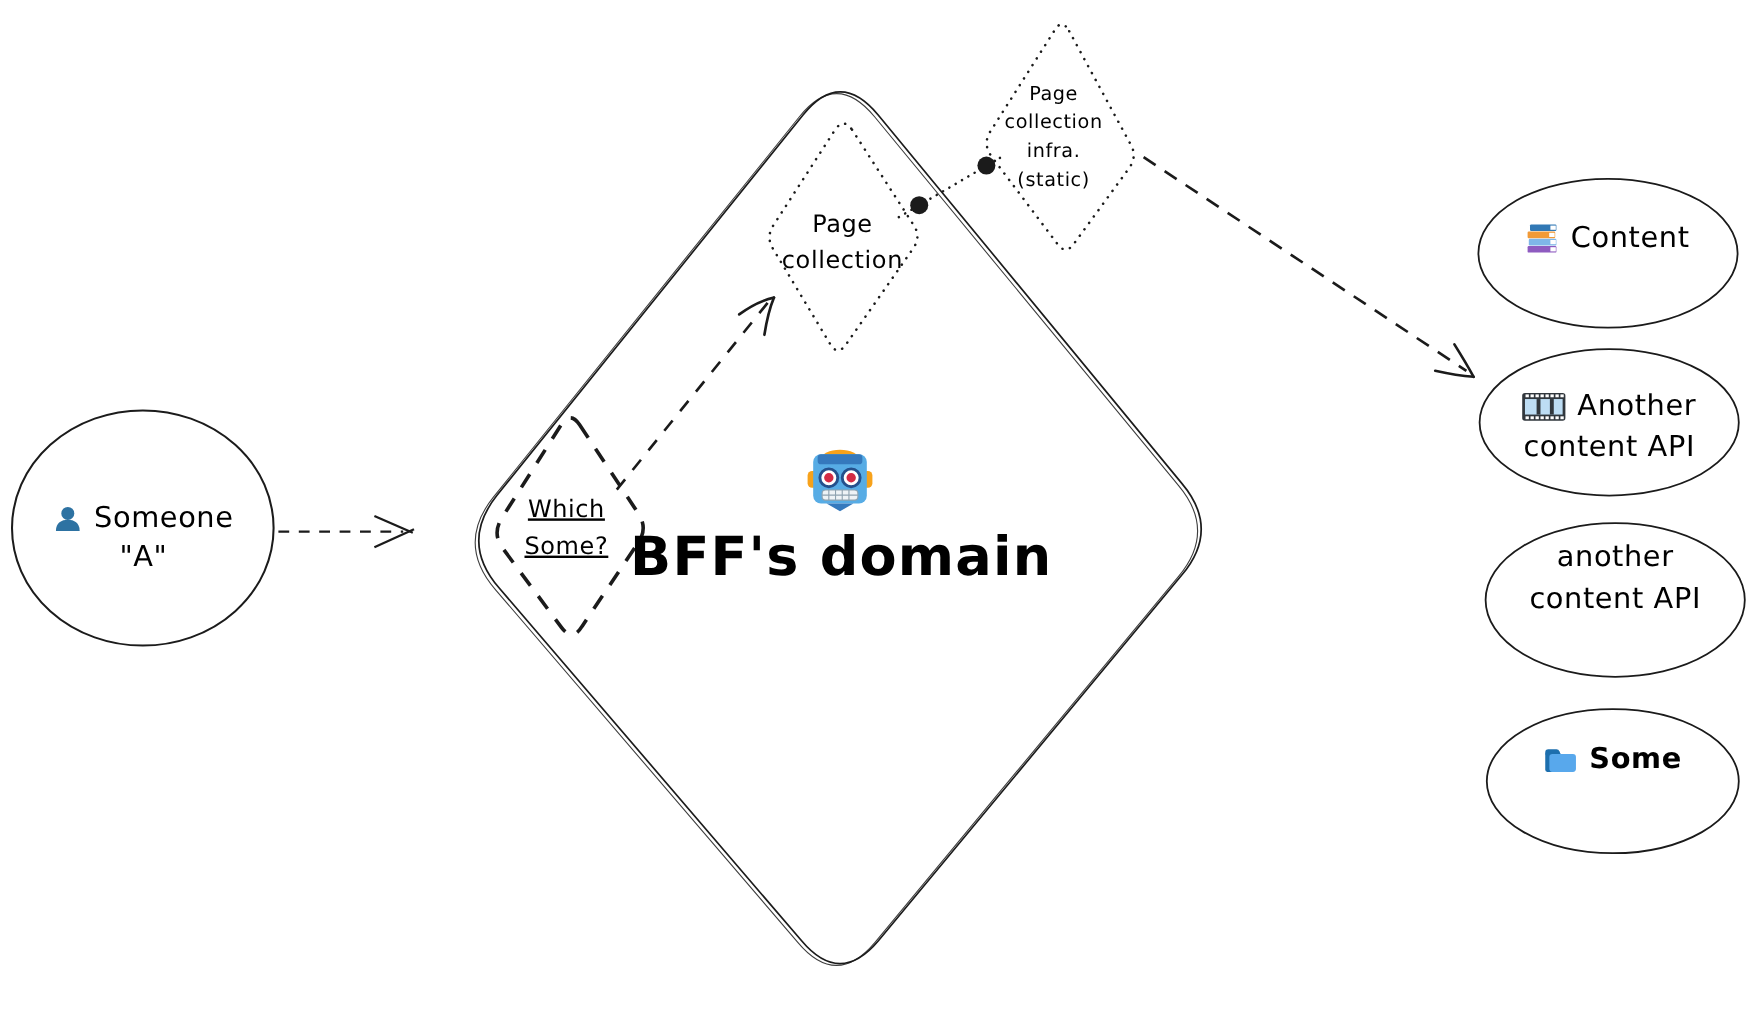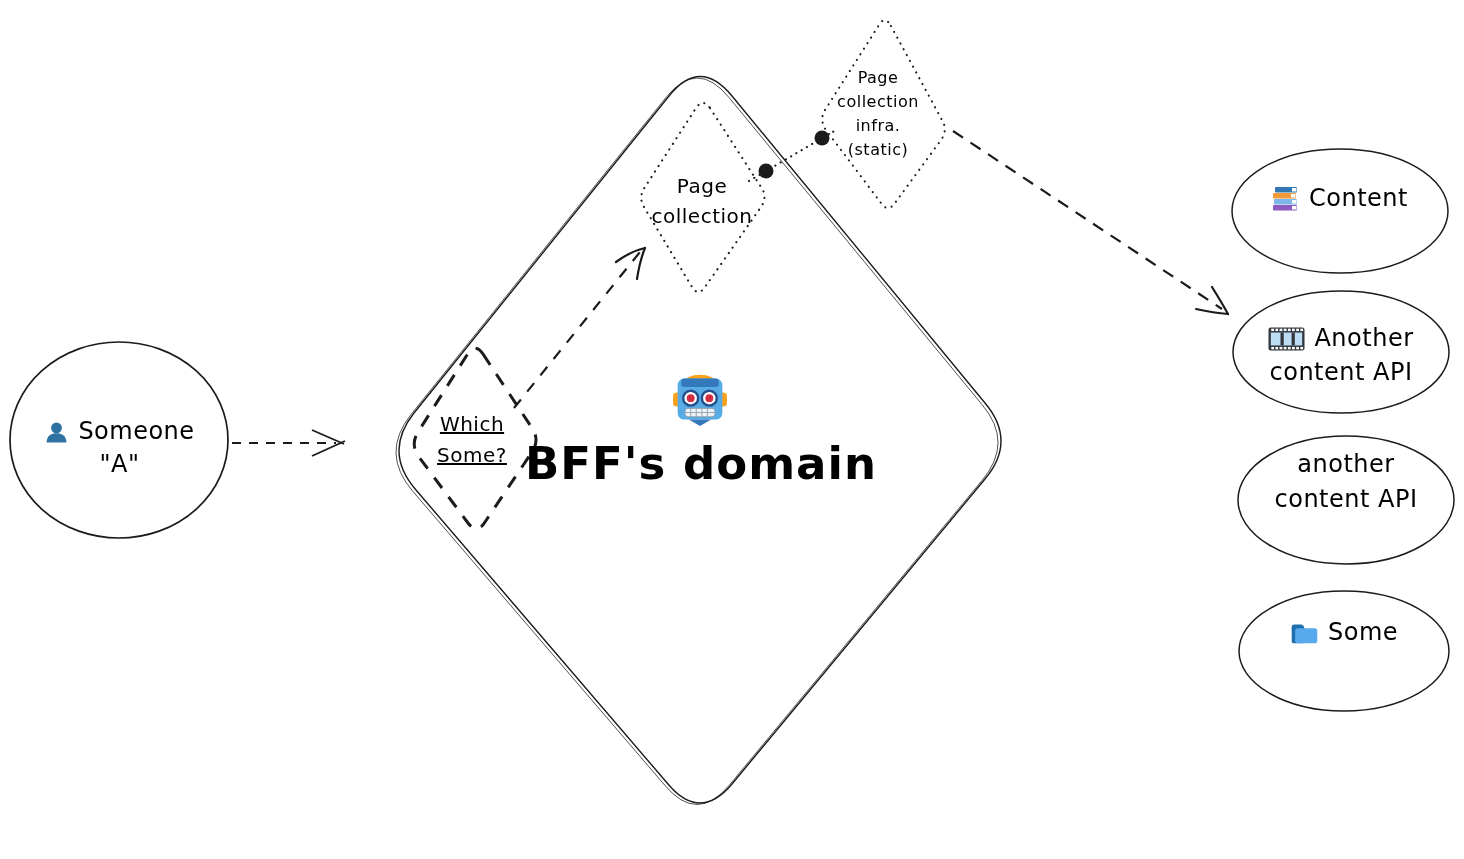--- a/index.html
+++ b/index.html
@@ -19,21 +19,21 @@
   .actor-lbl{left:11px;top:388px;width:217px;font-size:24px;line-height:33px;font-weight:500;margin-top:27px;}
   .which-lbl{left:408px;top:409px;width:128px;font-size:20px;line-height:31px;font-weight:500;text-decoration:underline;}
   .pc-lbl{left:636px;top:171px;width:132px;font-size:20px;line-height:30px;font-weight:500;}
   .impl-lbl{left:816px;top:66px;width:124px;font-size:16px;line-height:24px;font-weight:500;}
   .bff-lbl{left:520px;top:438px;width:362px;font-size:45px;line-height:52px;font-weight:bold;letter-spacing:1px;}
   .robot-wrap{position:absolute;left:672px;top:373px;width:56px;height:54px;}
   .api-lbl{width:222px;font-size:24px;line-height:34px;font-weight:500;}
   .api1{left:1229px;top:181px;}
   .api2{left:1230px;top:321px;}
   .api3{left:1235px;top:447px;line-height:35px;}
-  .api4{left:1233px;top:615px;}
+  .api4{left:1233px;top:615px;font-weight:bold;}
 </style>
 </head>
 <body>
 
 <div id="canvas">
 
   <svg id="shapes" viewBox="0 0 1464 859" fill="none" xmlns="http://www.w3.org/2000/svg">
 
     <ellipse cx="119" cy="440" rx="109" ry="98" stroke="#1b1b1b" stroke-width="1.7"></ellipse>
 

